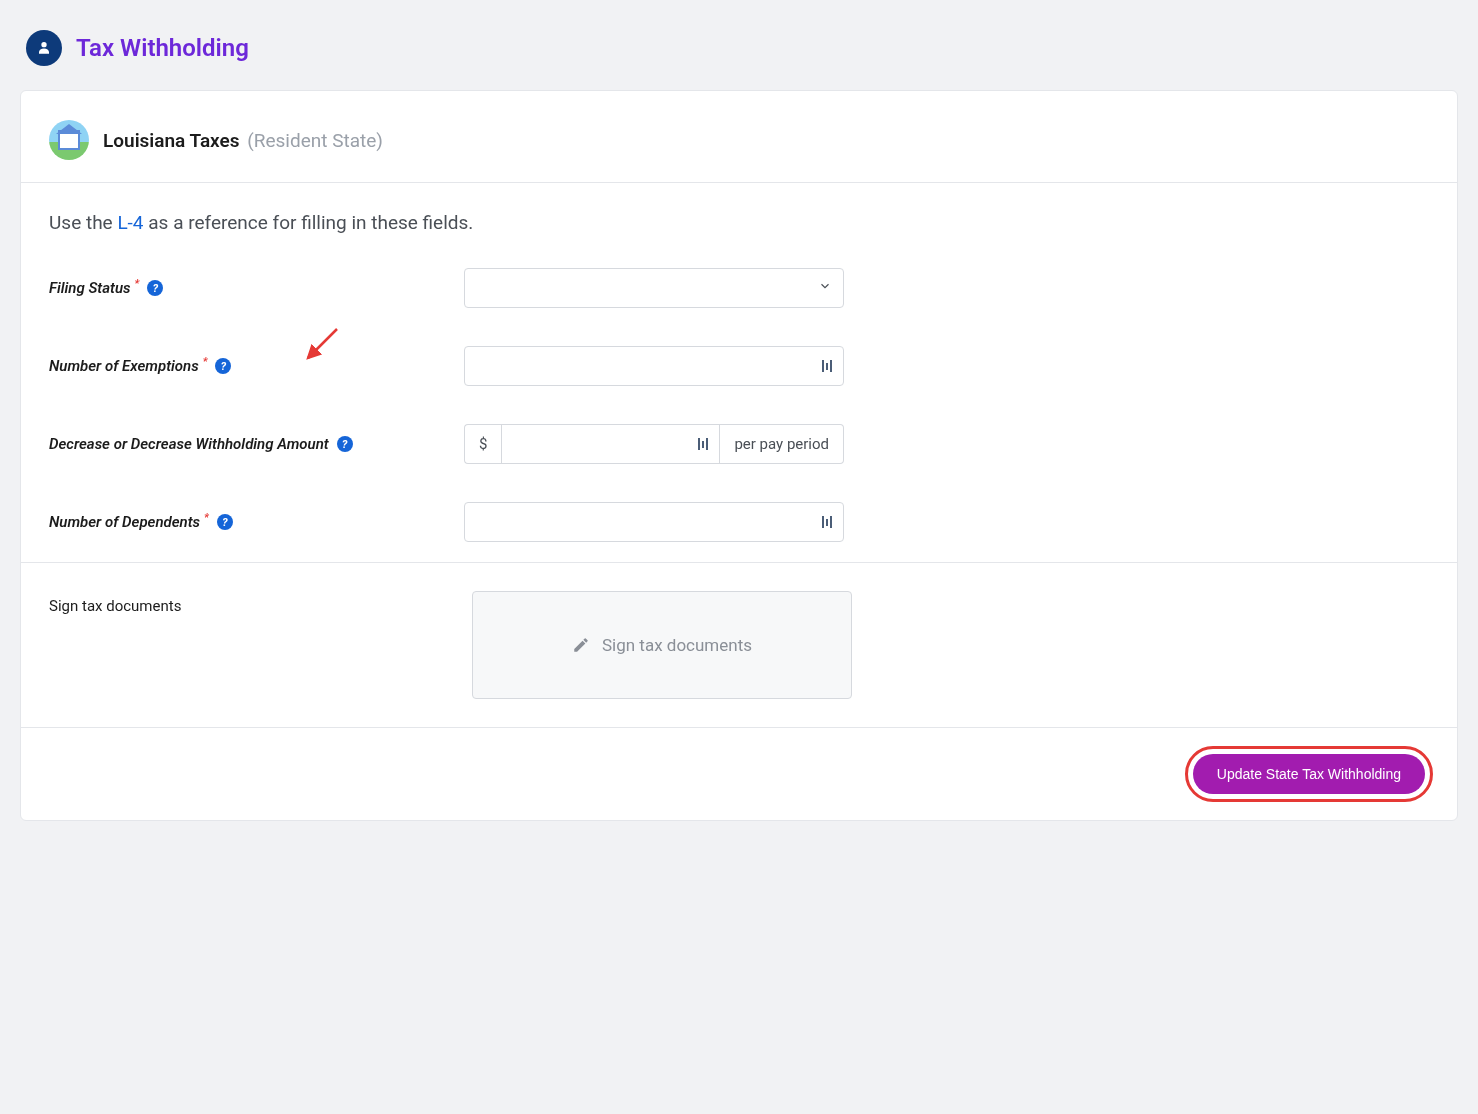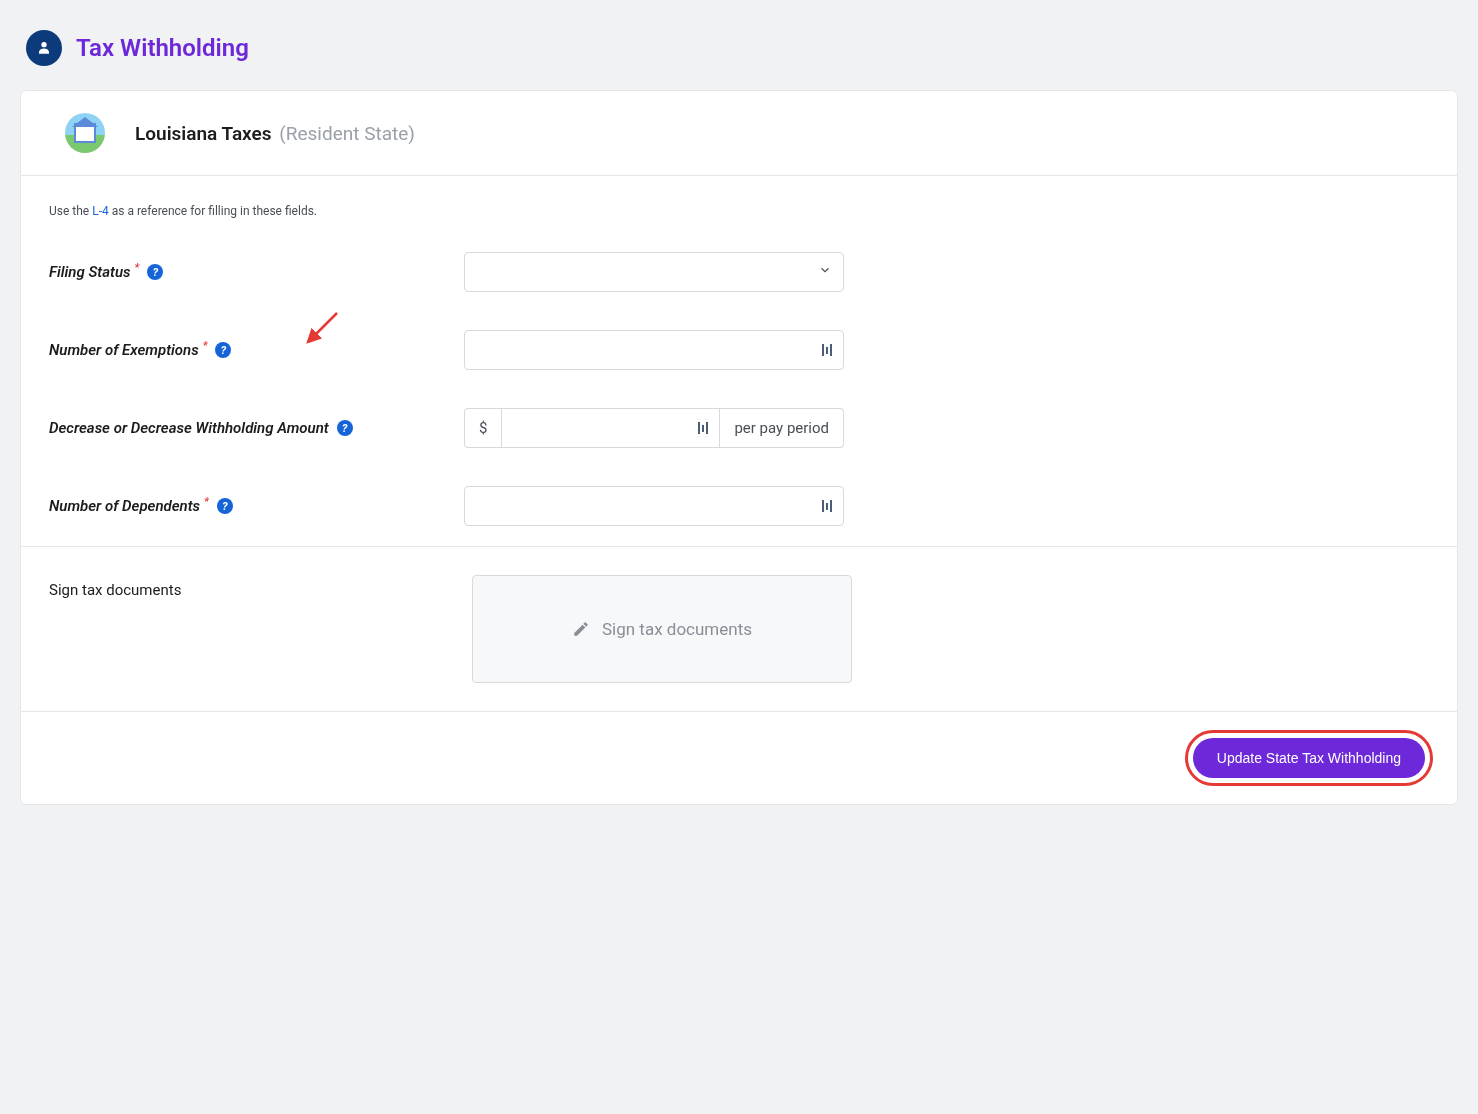--- a/index.html
+++ b/index.html
@@ -33,23 +33,24 @@
     }
     .card {
       background: #fff;
       border: 1px solid #e4e6ea;
       border-radius: 6px;
       overflow: hidden;
     }
     .card-header {
       display: flex;
       align-items: center;
-      gap: 30px;
-      padding: 22px 44px;
+      gap: 14px;
+      padding: 22px 28px;
       border-bottom: 1px solid #e4e6ea;
+      margin-top: 7px;
     }
     .state-icon {
       width: 40px;
       height: 40px;
       border-radius: 50%;
       background: linear-gradient(to bottom, #8fd3f4 0%, #8fd3f4 55%, #7bc96f 55%, #7bc96f 100%);
       display: flex;
       align-items: center;
       justify-content: center;
       position: relative;
@@ -83,21 +84,21 @@
       color: #9aa0a9;
       font-weight: 400;
       margin-left: 4px;
     }
     .card-body {
       padding: 28px;
     }
     .helper-text {
       color: #4a4f56;
       margin-bottom: 34px;
-      font-size: 12px;
+      font-size: 19px;
     }
     .link { color: #1565d8; text-decoration: none; }
     .form-row {
       display: flex;
       align-items: center;
       margin-bottom: 38px;
       position: relative;
     }
     .form-label {
       width: 415px;
@@ -230,21 +231,21 @@
       display: flex;
       justify-content: flex-end;
     }
     .highlight-ring {
       border: 3px solid #e53935;
       border-radius: 28px;
       padding: 5px;
       display: inline-block;
     }
     .primary-btn {
-      background: #6d28d9;
+      background: #a21caf;
       color: #fff;
       border: none;
       border-radius: 22px;
       padding: 12px 24px;
       font-size: 14px;
       font-weight: 500;
       cursor: pointer;
     }
     .annotation-arrow {
       position: absolute;

